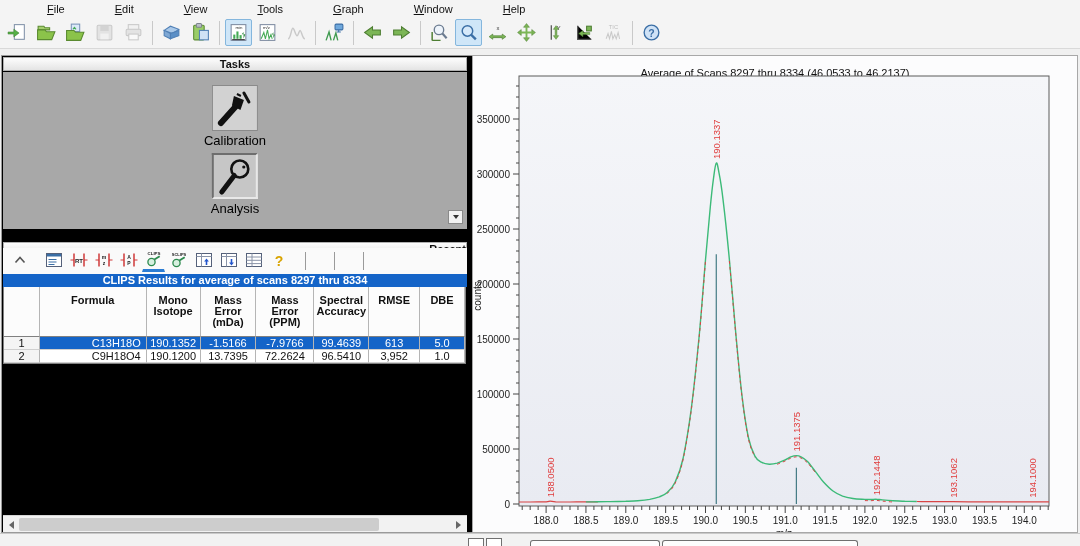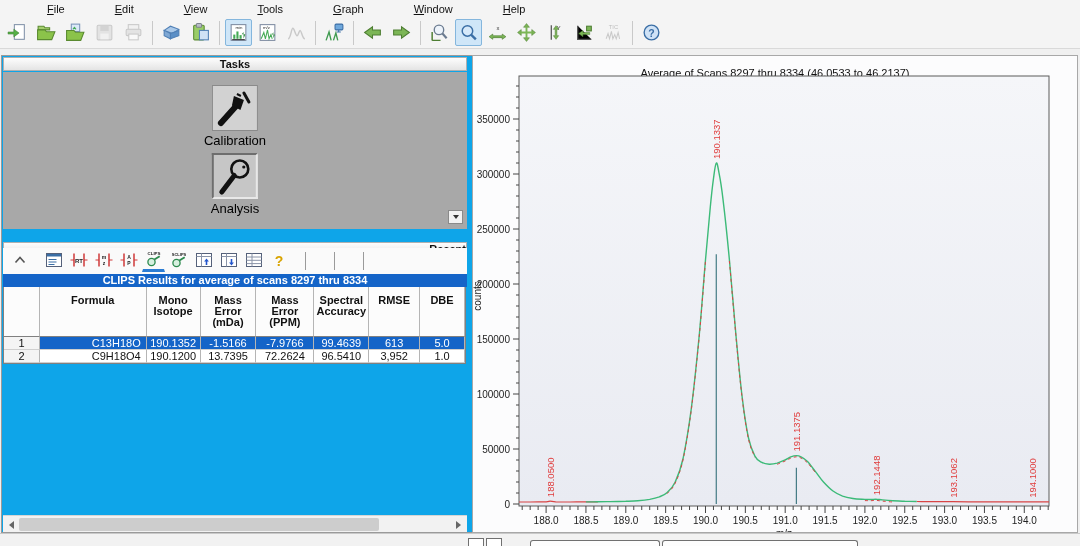--- a/index.html
+++ b/index.html
@@ -14,21 +14,21 @@
 
   
   #toolbar { position:absolute; left:0; top:17px; width:1080px; height:32px; background:#f4f4f4; border-bottom:1px solid #d9d9d9; display:flex; align-items:center; padding-left:3px; }
   .tb-btn { width:27px; height:27px; margin:0 1px; display:flex; align-items:center; justify-content:center; border:1px solid transparent; border-radius:2px; }
   .tb-btn svg { width:21px; height:21px; }
   .tb-btn.selected { background:#cfe6f8; border-color:#84b6dd; }
   .tb-btn.disabled svg { filter:grayscale(1); opacity:.5; }
   .tb-sep { width:1px; height:24px; background:#c9c9c9; margin:0 4px; }
 
   
-  #left-panel { position:absolute; left:1px; top:55px; width:564px; height:478px; background:#0ea5e9; border:1px solid #9a9a9a; }
+  #left-panel { position:absolute; left:1px; top:55px; width:564px; height:478px; background:#000000; border:1px solid #9a9a9a; }
   .hdr-bar { position:absolute; left:1px; width:464px; height:14px; background:linear-gradient(#fdfdfd,#e4e4e4); border:1px solid #b0b0b0; text-align:center; font-weight:bold; font-size:11px; line-height:12px; }
   #tasks-body { position:absolute; left:1px; top:16px; width:464px; height:157px; background:#a8a8a8; }
   .task-item { position:absolute; left:50%; transform:translateX(-50%); text-align:center; }
   .task-icon { width:46px; height:46px; margin:0 auto; background:#d2d2d2; border:1px solid #8a8a8a; display:flex; align-items:center; justify-content:center; }
   .task-icon.sunken { background:#c6c6c6; border:2px solid; border-color:#6e6e6e #e8e8e8 #e8e8e8 #6e6e6e; }
   .task-label { margin-top:2px; font-size:13px; color:#000; }
   #tasks-drop { position:absolute; right:4px; bottom:5px; width:15px; height:14px; background:#f2f2f2; border:1px solid #8a8a8a; display:flex; align-items:center; justify-content:center; }
   .tri-down { width:0; height:0; border-left:3.5px solid transparent; border-right:3.5px solid transparent; border-top:4.5px solid #333; }
 
   

